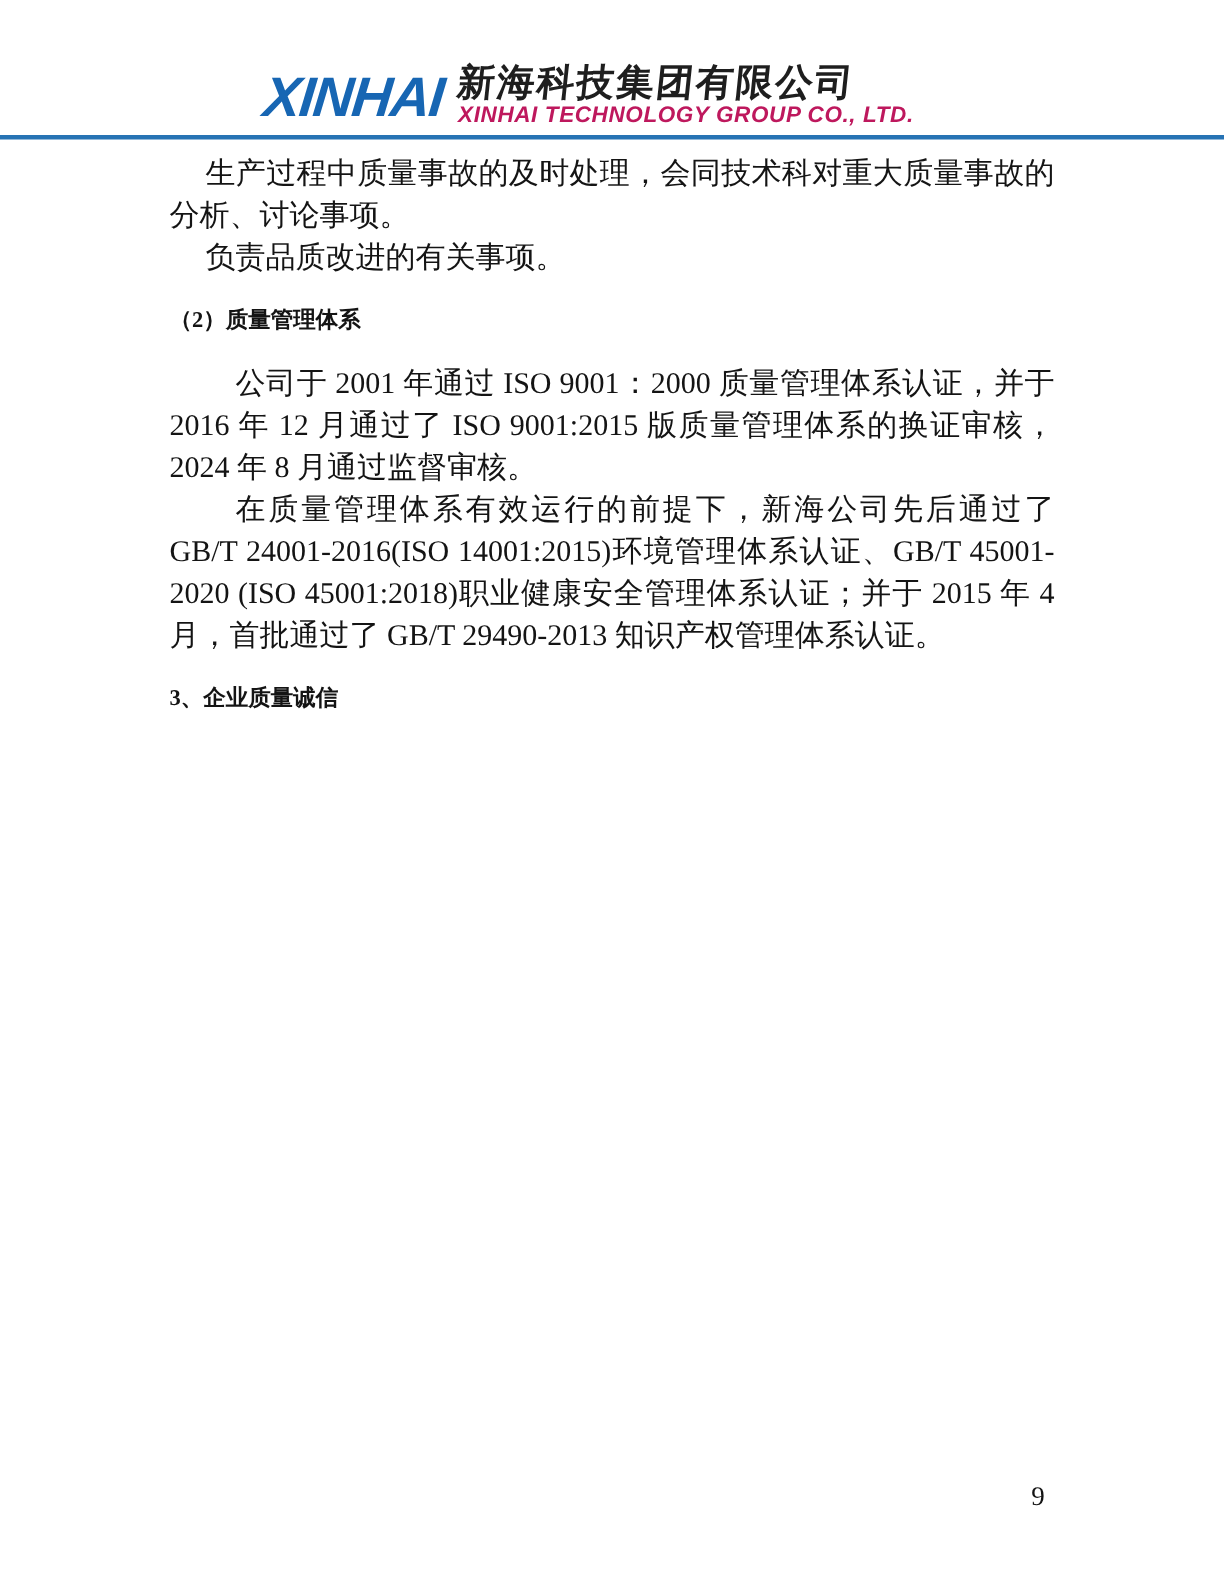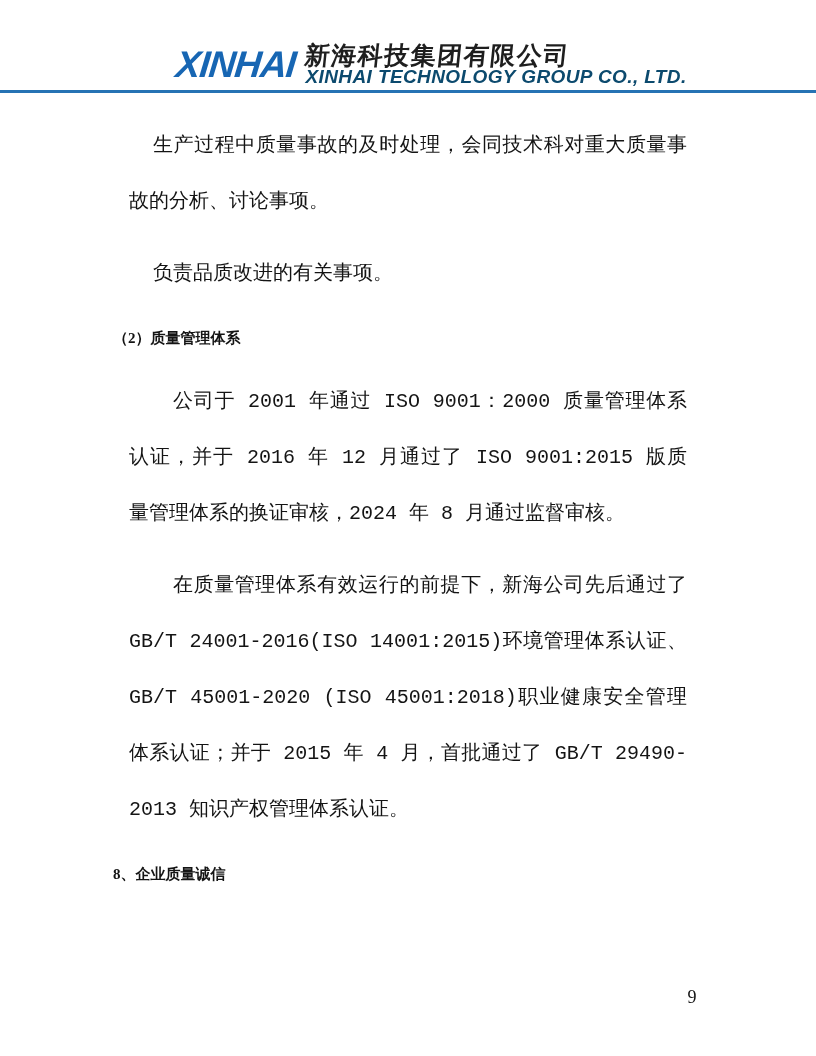--- a/index.html
+++ b/index.html
@@ -56,47 +56,46 @@
     font-size: 25px;
     line-height: 27px;
     letter-spacing: 1.5px;
     color: #1e1e1e;
     transform: skewX(-6deg);
   }
   .company-en {
     font-family: "Liberation Sans", "DejaVu Sans", sans-serif;
     font-weight: 700;
     font-style: italic;
-    font-size: 19px;
+    font-size: 15px;
     line-height: 15px;
     letter-spacing: 0.4px;
-    color: #0c4a6e;
+    color: #be185d;
   }
   .header-rule {
     position: absolute;
     left: 0;
     top: 90px;
     width: 816px;
     height: 3px;
     background: var(--rule, #2673b4);
   }
 
   
   .content {
     position: absolute;
     left: 113px;
     top: 102px;
     width: 590px;
   }
   .par {
-    margin: 16px;
+    margin: 0;
     font-size: 20px;
-    line-height: 56px;
+    line-height: 28px;
     text-align: justify;
-    font-family: Liberation Mono, monospace;
   }
   .indent-small { text-indent: 24px; }
   .indent-normal { text-indent: 44px; }
   .heading {
     margin: 8px 0;
     font-size: 15px;
     line-height: 40px;
     font-weight: bold;
     text-align: left;
   }
@@ -128,18 +127,18 @@
     </div>
     <div class="header-rule"></div>
   </div>
 
   <div class="content">
     <p class="par indent-small">生产过程中质量事故的及时处理，会同技术科对重大质量事故的分析、讨论事项。</p>
     <p class="par indent-small">负责品质改进的有关事项。</p>
     <h2 class="heading">（2）质量管理体系</h2>
     <p class="par indent-normal">公司于 2001 年通过 ISO 9001：2000 质量管理体系认证，并于 2016 年 12 月通过了 ISO 9001:2015 版质量管理体系的换证审核，2024 年 8 月通过监督审核。</p>
     <p class="par indent-normal">在质量管理体系有效运行的前提下，新海公司先后通过了 GB/T 24001-2016(ISO 14001:2015)环境管理体系认证、GB/T 45001-2020 (ISO 45001:2018)职业健康安全管理体系认证；并于 2015 年 4 月，首批通过了 GB/T 29490-2013 知识产权管理体系认证。</p>
-    <h2 class="heading">8、企业质量诚信</h2>
+    <h2 class="heading">3、企业质量诚信</h2>
   </div>
 
   <div class="page-number">9</div>
 
 </div>
 
 </body></html>

